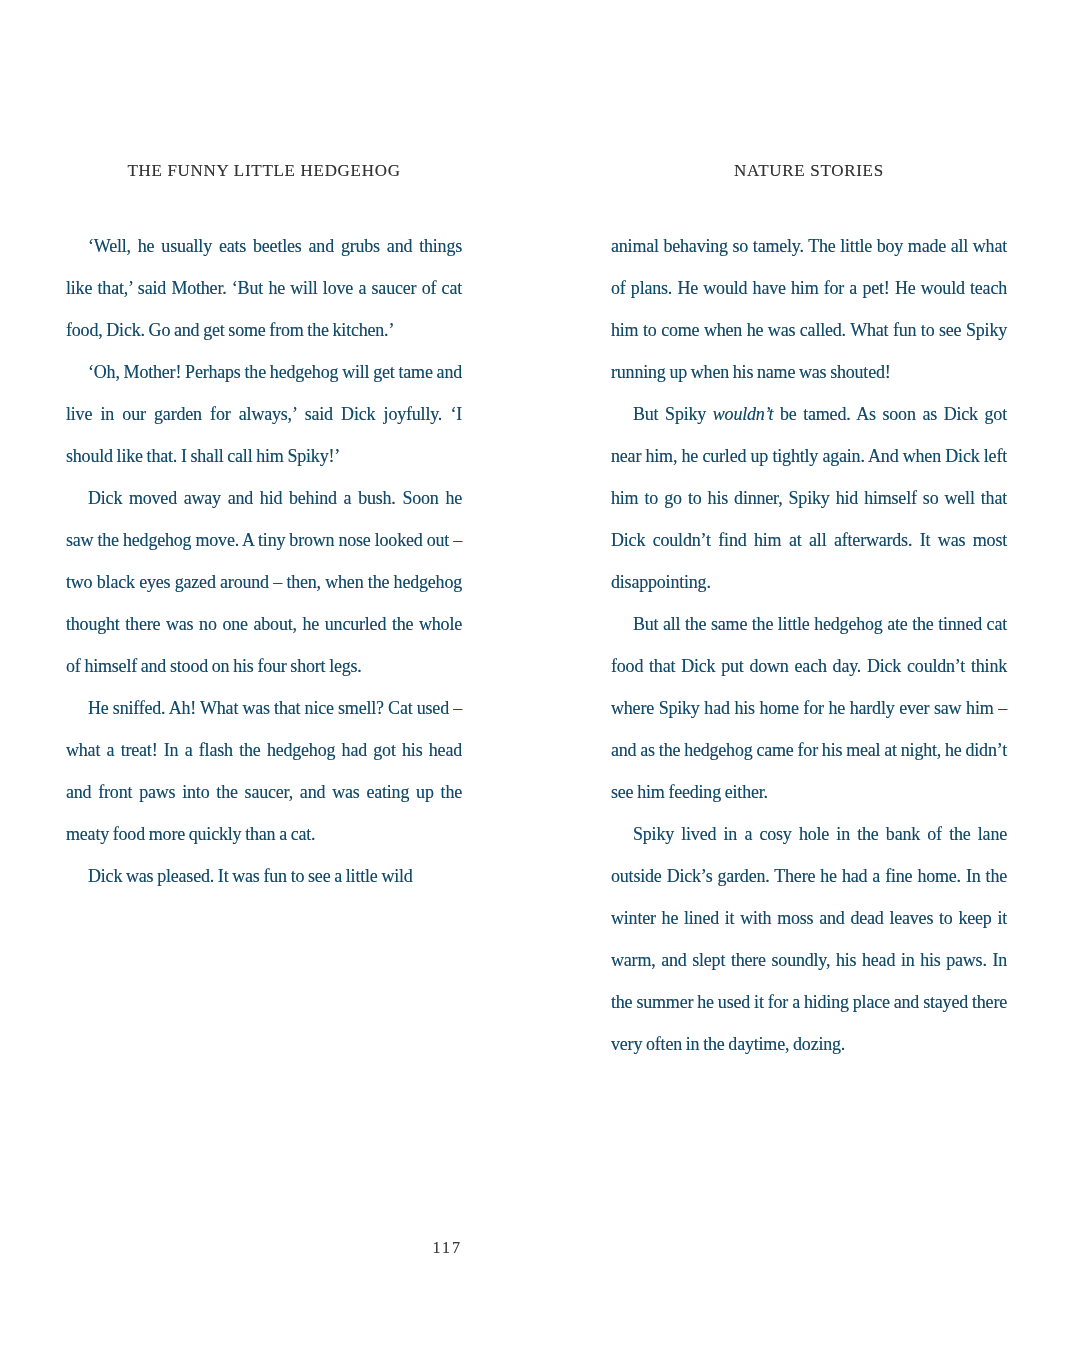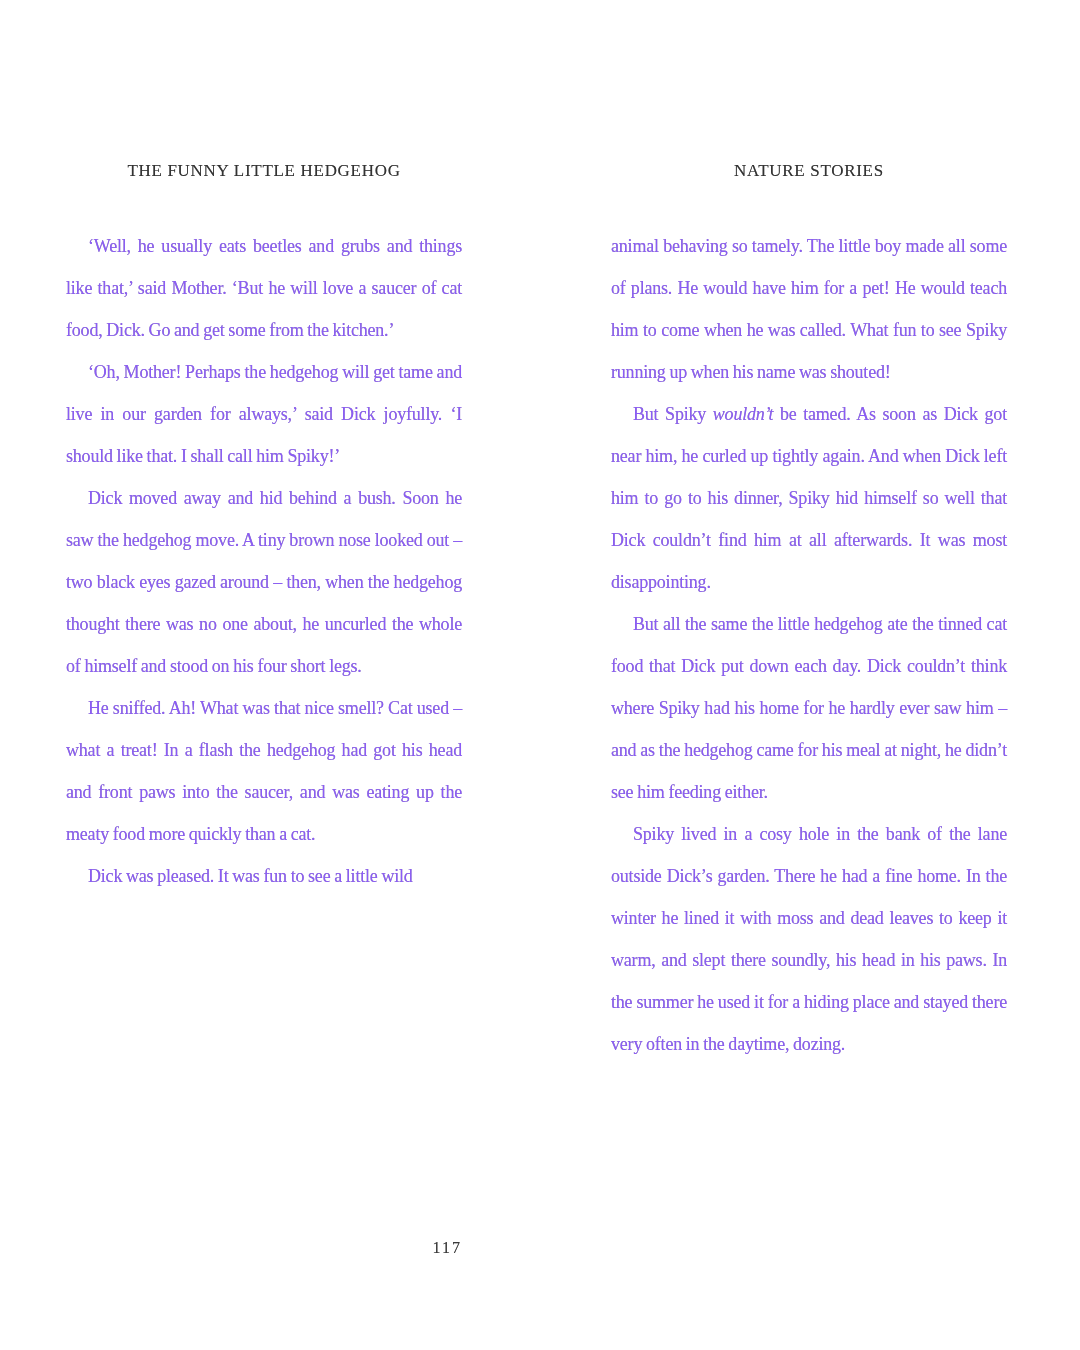--- a/index.html
+++ b/index.html
@@ -46,21 +46,21 @@
     left: 0;
     width: 100%;
   }
   p.para {
     margin: 0;
     text-align: justify;
     font-size: 18px;
     line-height: 42px;
     letter-spacing: -0.2px;
     word-spacing: -0.5px;
-    color: #8b5cf6;
+    color: #0c4a6e;
     hyphens: none;
     text-shadow: 0 0 0.5px rgba(70,70,70,0.5);
   }
   p.para.indent { text-indent: 22px; }
   .run-italic { font-style: italic; }
   .folio {
     position: absolute;
     top: 1196px;
     left: 0;
     width: 100%;
@@ -84,20 +84,20 @@
         <p class="para indent"><span>Dick moved away and hid behind a bush. Soon he saw the hedgehog move. A tiny brown nose looked out – two black eyes gazed around – then, when the hedgehog thought there was no one about, he uncurled the whole of himself and stood on his four short legs.</span></p>
         <p class="para indent"><span>He sniffed. Ah! What was that nice smell? Cat used – what a treat! In a flash the hedgehog had got his head and front paws into the saucer, and was eating up the meaty food more quickly than a cat.</span></p>
         <p class="para indent"><span>Dick was pleased. It was fun to see a little wild</span></p>
       </div>
     <footer class="folio">117</footer>
   </section>
 
   <section class="page page--right">
     <header class="running-head">NATURE STORIES</header>
     <div class="page-body">
-        <p class="para"><span>animal behaving so tamely. The little boy made all some of plans. He would have him for a pet! He would teach him to come when he was called. What fun to see Spiky running up when his name was shouted!</span></p>
+        <p class="para"><span>animal behaving so tamely. The little boy made all what of plans. He would have him for a pet! He would teach him to come when he was called. What fun to see Spiky running up when his name was shouted!</span></p>
         <p class="para indent"><span>But Spiky </span><span class="run-italic">wouldn’t</span><span> be tamed. As soon as Dick got near him, he curled up tightly again. And when Dick left him to go to his dinner, Spiky hid himself so well that Dick couldn’t find him at all afterwards. It was most disappointing.</span></p>
         <p class="para indent"><span>But all the same the little hedgehog ate the tinned cat food that Dick put down each day. Dick couldn’t think where Spiky had his home for he hardly ever saw him – and as the hedgehog came for his meal at night, he didn’t see him feeding either.</span></p>
         <p class="para indent"><span>Spiky lived in a cosy hole in the bank of the lane outside Dick’s garden. There he had a fine home. In the winter he lined it with moss and dead leaves to keep it warm, and slept there soundly, his head in his paws. In the summer he used it for a hiding place and stayed there very often in the daytime, dozing.</span></p>
       </div>
   </section>
 
 </div>
 
 </body></html>

